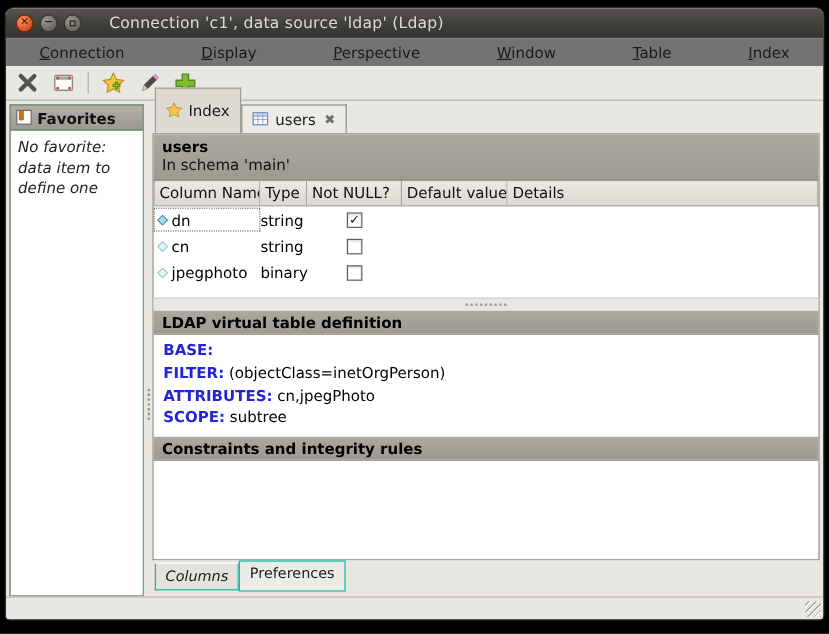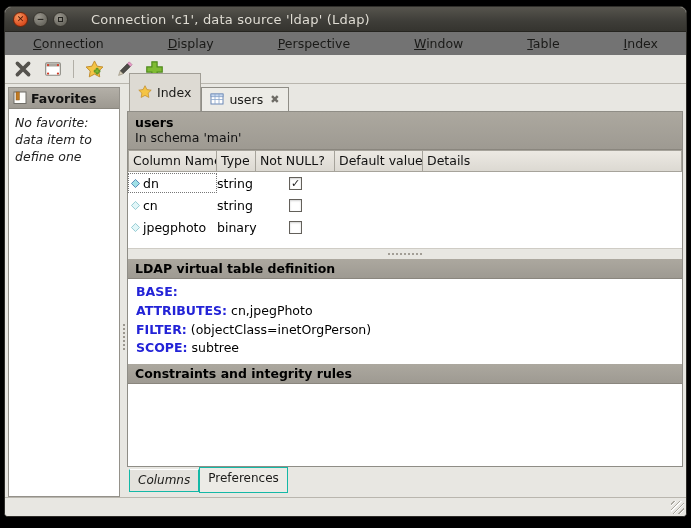--- a/index.html
+++ b/index.html
@@ -286,22 +286,22 @@
 
         <div class="rows-filler"></div>
 
         <div class="hsplit">
             <div class="grip"></div>
           </div>
 
         <div class="sect-header">LDAP virtual table definition</div>
         <div class="ldap-body">
           <div class="ldap-line"><b>BASE:</b><span></span></div>
+          <div class="ldap-line"><b>FILTER:</b><span>(objectClass=inetOrgPerson)</span></div>
           <div class="ldap-line"><b>ATTRIBUTES:</b><span>cn,jpegPhoto</span></div>
-          <div class="ldap-line"><b>FILTER:</b><span>(objectClass=inetOrgPerson)</span></div>
           <div class="ldap-line"><b>SCOPE:</b><span>subtree</span></div>
         </div>
 
         <div class="sect-header">Constraints and integrity rules</div>
         <div class="flex-fill"></div>
 
       </div>
 
       <div class="bottom-tabs">
         <div class="btab selected">Columns</div>

